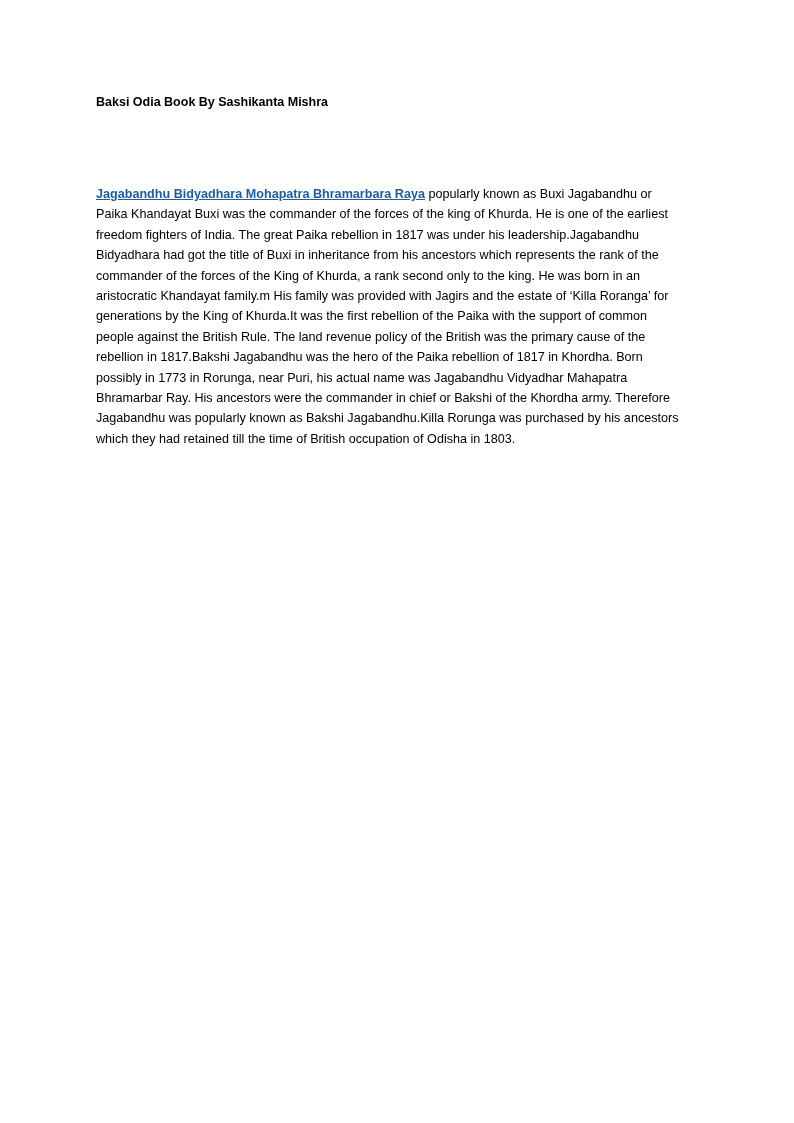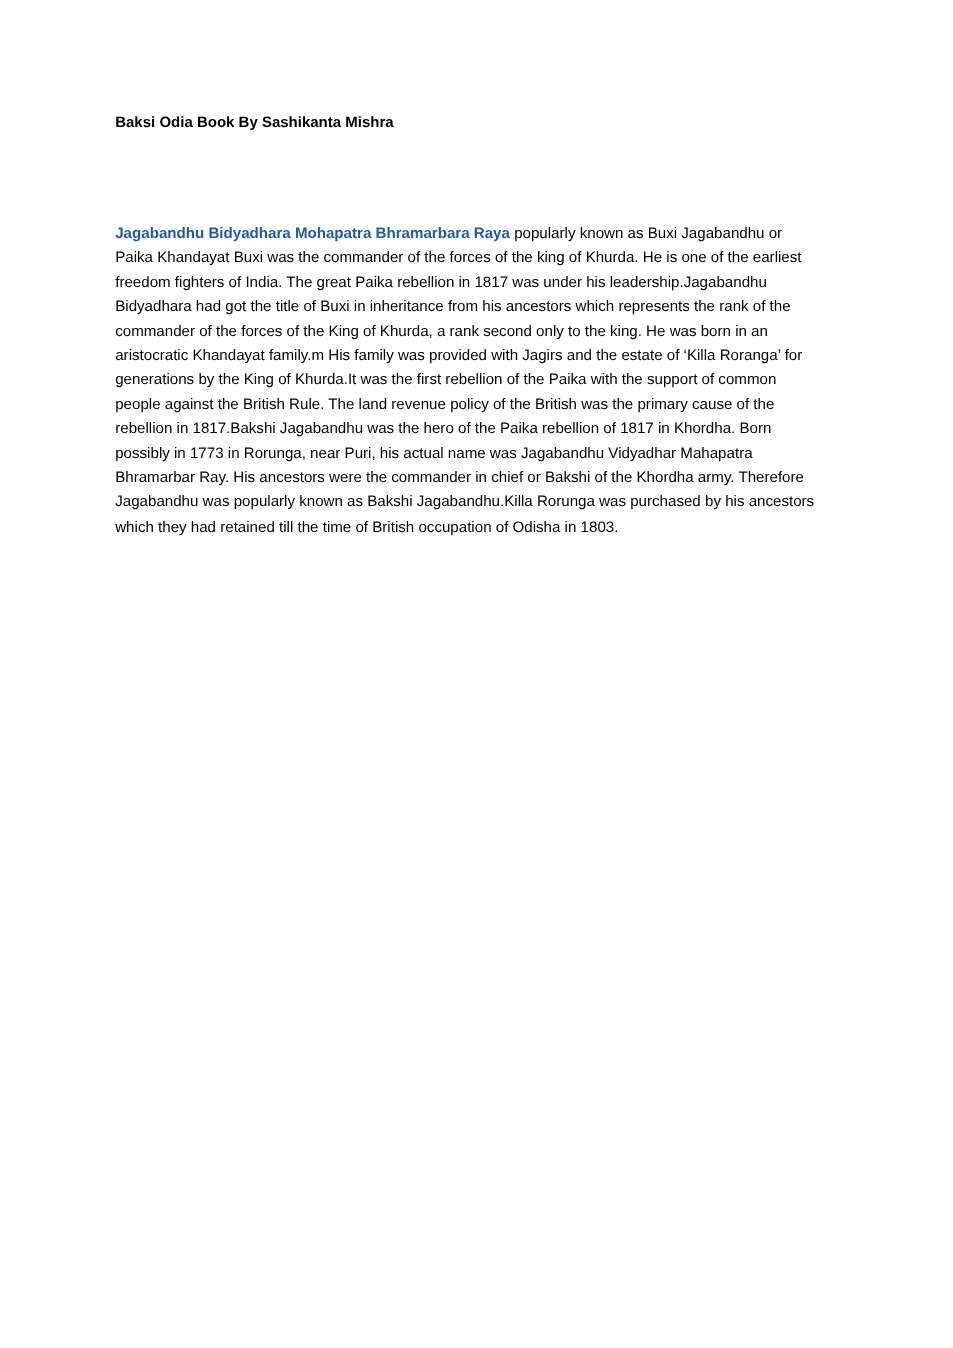--- a/index.html
+++ b/index.html
@@ -37,20 +37,21 @@
     top: 184px;
     width: 585px;
     font-size: 12.6px;
     font-weight: bold;
     line-height: 20.4px;
     color: #000000;
     text-align: left;
   }
   .link-lead {
     color: #1f5c9e;
+    text-decoration: underline;
     font-weight: bold;
     cursor: pointer;
   }
   .body-text {
     font-weight: normal;
   }
 </style>
 </head>
 <body>
 

